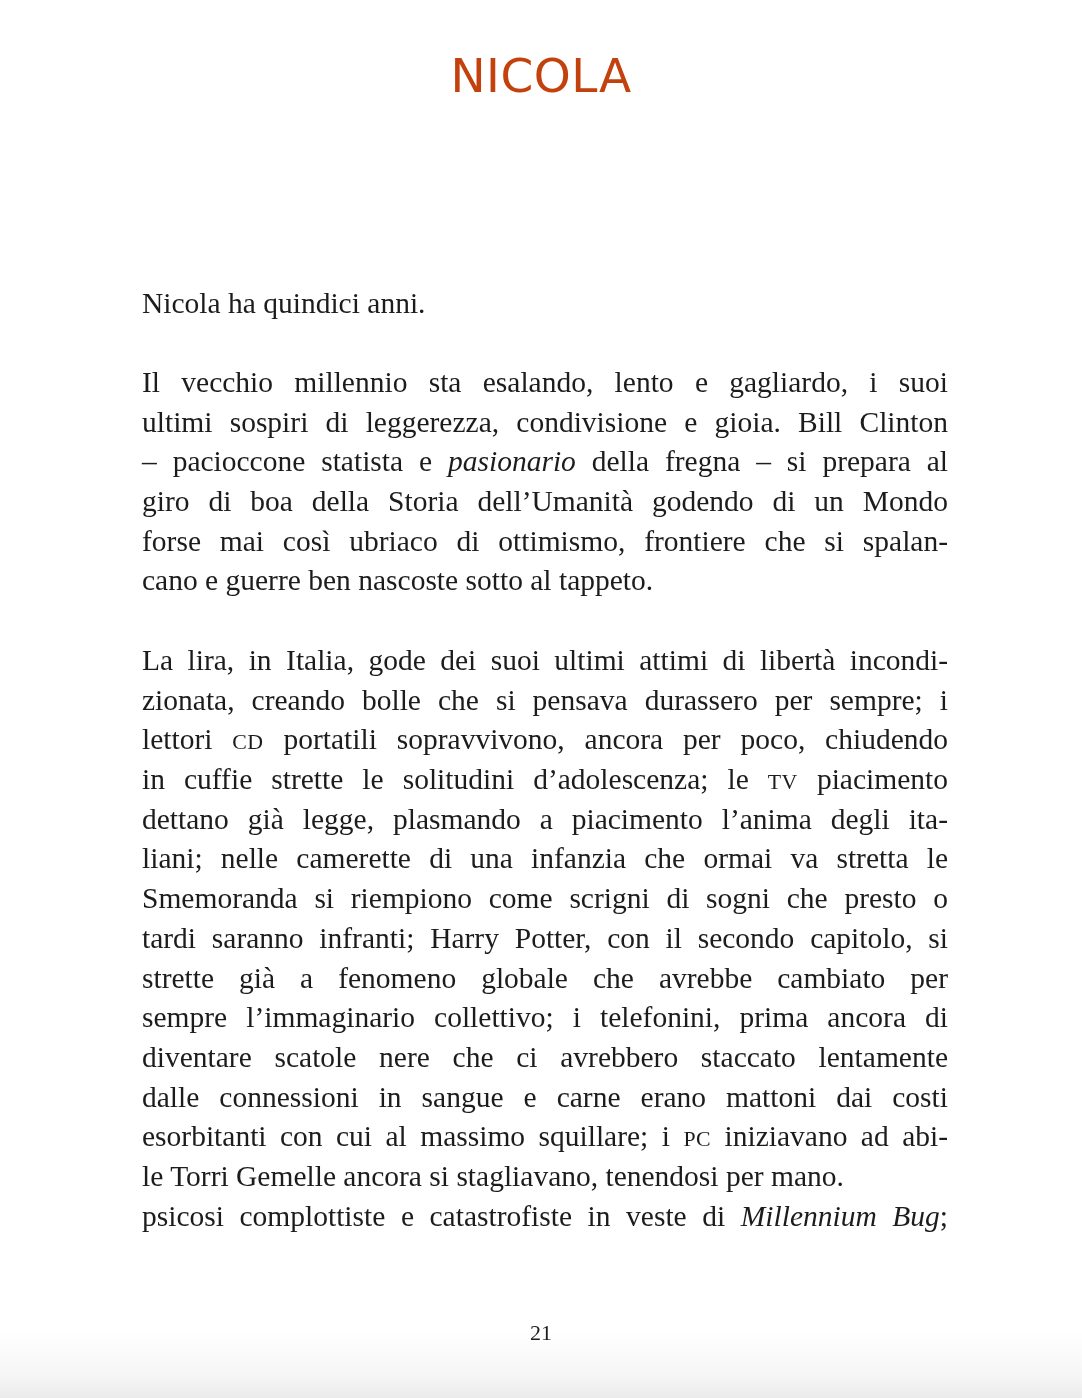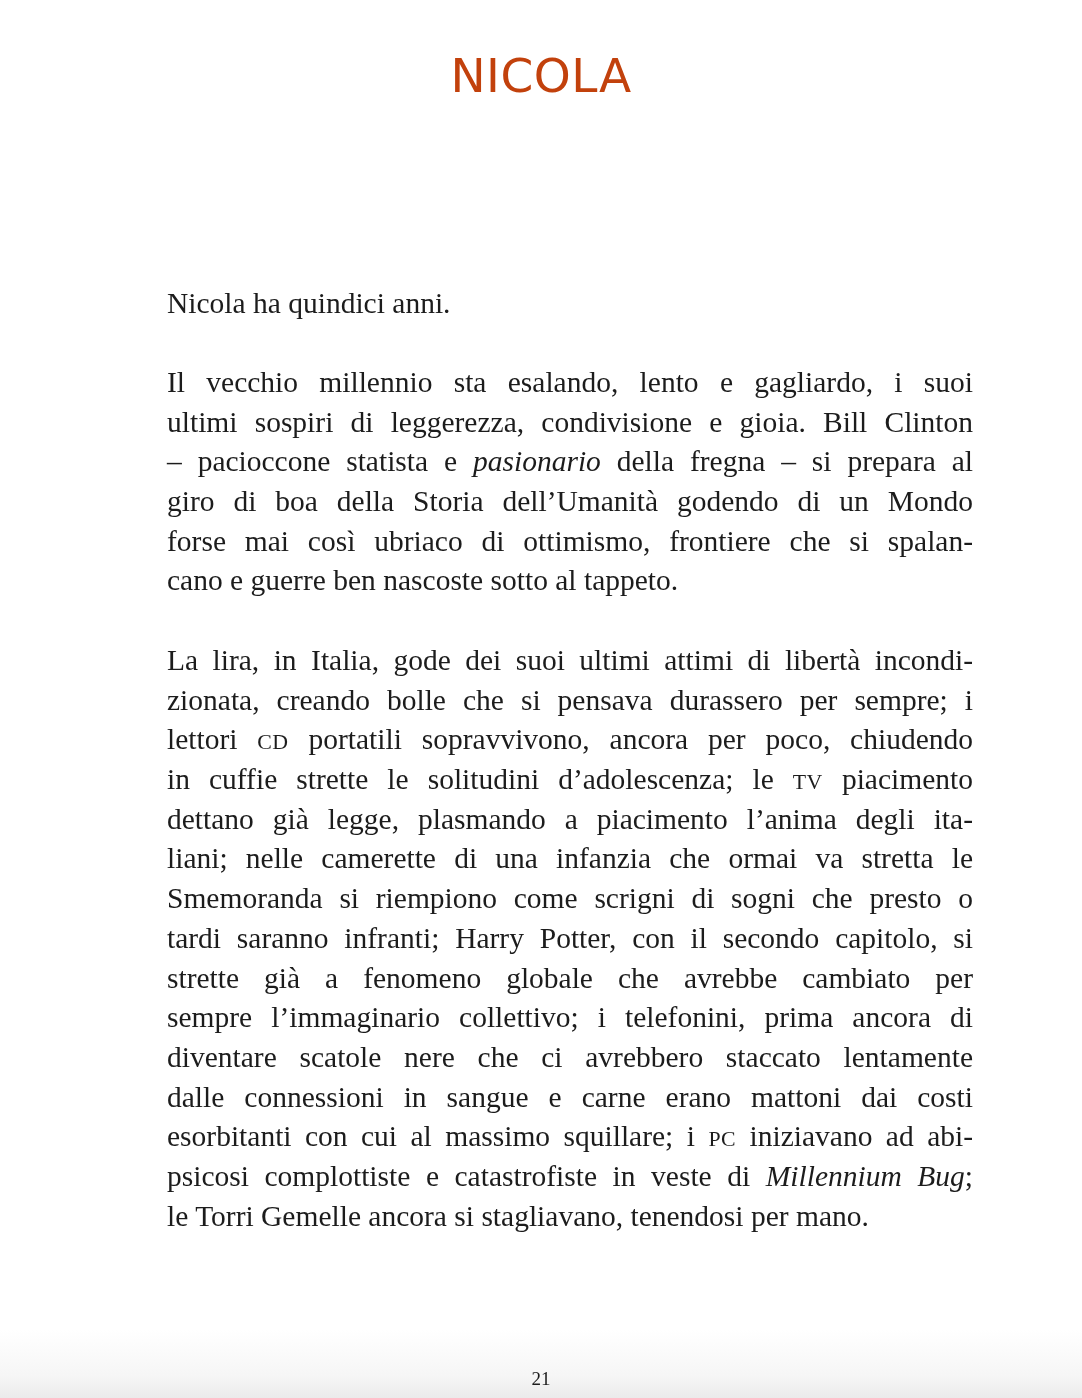--- a/index.html
+++ b/index.html
@@ -15,26 +15,26 @@
   }
   .body-text {
     position: absolute; left: 142px; width: 806px;
     font-family: "Liberation Serif", serif; font-size: 29.5px; color: #1c1c1c;
   }
   .line {
     display: block; height: 39.7px; line-height: 39.7px; white-space: nowrap;
     text-align: justify; text-align-last: justify; overflow: visible;
   }
   .line.last { text-align-last: left; }
-  .para { position: absolute; left: 0; width: 806px; margin-left: 25px; }
+  .para { position: absolute; left: 0; width: 806px; }
   em { font-style: italic; }
   .sc { font-size: 0.74em; letter-spacing: 0.5px; }
   .page-number {
     position: absolute; left: 0; width: 1082px; top: 1320px; text-align: center;
-    font-family: "Liberation Serif", serif; font-size: 19px; color: #1c1c1c; margin-top: 48px;
+    font-family: "Liberation Serif", serif; font-size: 22px; color: #1c1c1c;
   }
 </style>
 </head>
 <body>
 
 <div class="title">NICOLA</div>
 
 <div class="body-text" style="top:0;">
 
   <div class="para" style="top:284px;">
@@ -57,18 +57,18 @@
     <span class="line"><span>in cuffie strette le solitudini d’adolescenza; le </span><span class="sc">TV</span><span> piacimento</span></span>
     <span class="line">dettano già legge, plasmando a piacimento l’anima degli ita-</span>
     <span class="line">liani; nelle camerette di una infanzia che ormai va stretta le</span>
     <span class="line">Smemoranda si riempiono come scrigni di sogni che presto o</span>
     <span class="line">tardi saranno infranti; Harry Potter, con il secondo capitolo, si</span>
     <span class="line">strette già a fenomeno globale che avrebbe cambiato per</span>
     <span class="line">sempre l’immaginario collettivo; i telefonini, prima ancora di</span>
     <span class="line">diventare scatole nere che ci avrebbero staccato lentamente</span>
     <span class="line">dalle connessioni in sangue e carne erano mattoni dai costi</span>
     <span class="line"><span>esorbitanti con cui al massimo squillare; i </span><span class="sc">PC</span><span> iniziavano ad abi-</span></span>
+    <span class="line last">le Torri Gemelle ancora si stagliavano, tenendosi per mano.</span>
     <span class="line"><span>psicosi complottiste e catastrofiste in veste di </span><em>Millennium Bug</em><span>;</span></span>
-    <span class="line last">le Torri Gemelle ancora si stagliavano, tenendosi per mano.</span>
   </div>
 </div>
 
 <div class="page-number">21</div>
 
 </body></html>

